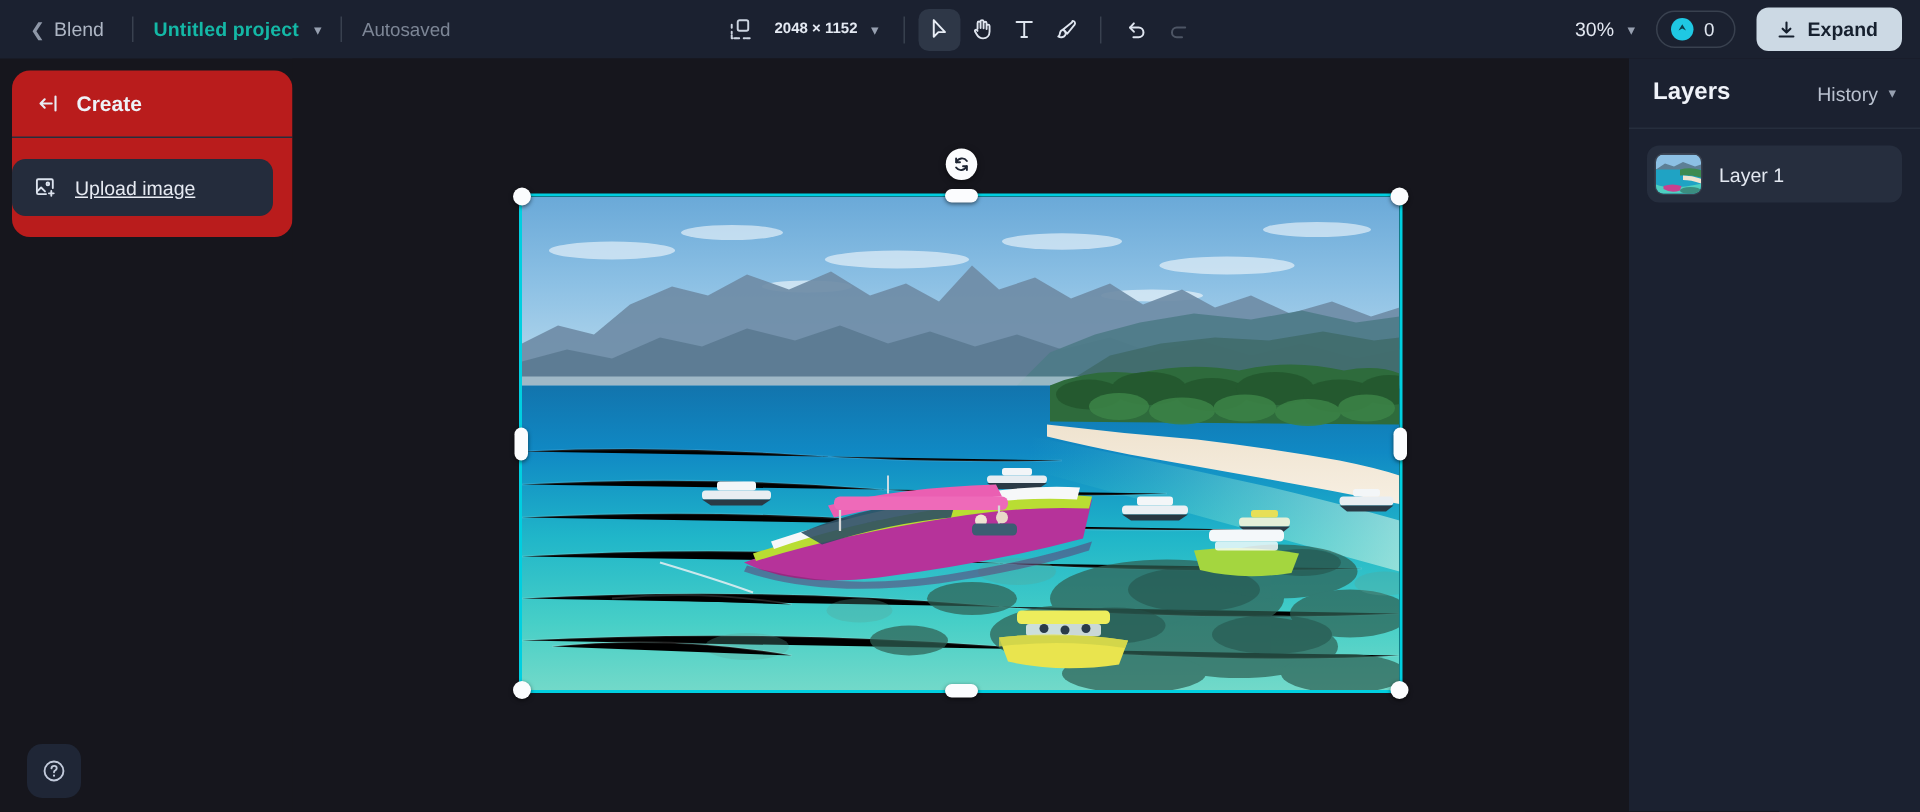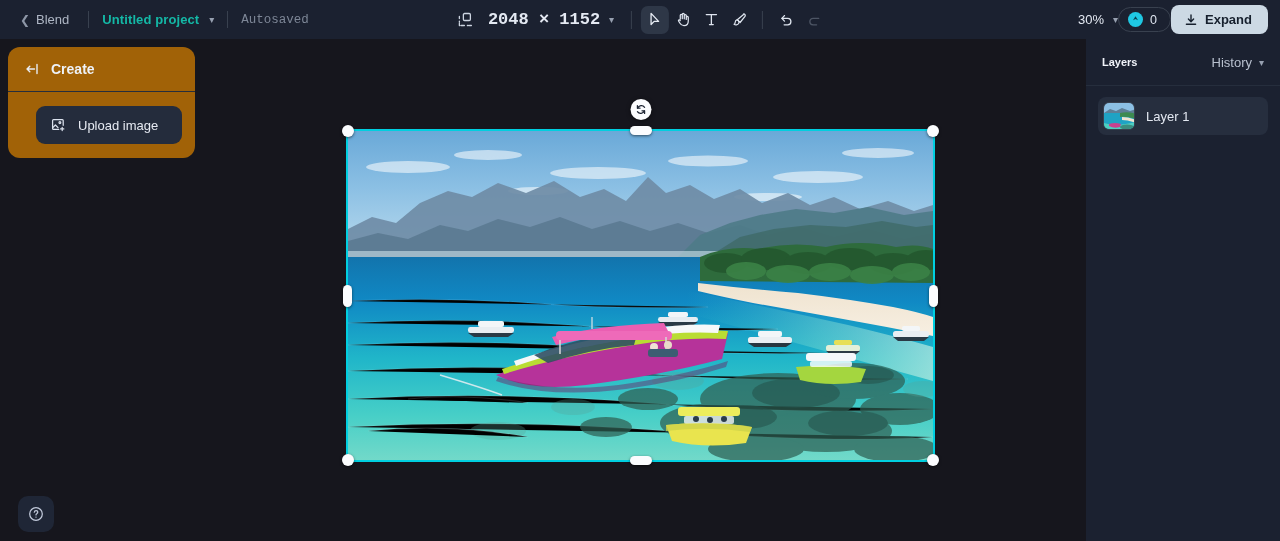--- a/index.html
+++ b/index.html
@@ -20,40 +20,40 @@
   }
   .tb-left { display: flex; align-items: center; padding-left: 14px; gap: 0; }
   .back-btn {
     display: flex; align-items: center; gap: 6px;
     color: #aeb6c4; font-size: 13px; cursor: pointer; padding: 4px 6px;
   }
   .chev-left { font-size: 12px; color: #8e97a7; line-height: 1; }
   .tb-divider { width: 1px; height: 17px; background: #39414f; margin: 0 13px; }
   .proj-name { color: #14b8a6; font-size: 13px; font-weight: 600; letter-spacing: .1px; }
   .caret { display:inline-block; margin-left: 10px; color: #97a0b0; font-size: 10px; }
-  .autosaved { color: #7d8696; font-size: 12.5px; font-family: Liberation Mono, monospace; }
+  .autosaved { color: #7d8696; font-size: 12.5px; }
 
   .tb-center {
     position: absolute; left: 50%; top: 0; transform: translateX(-50%);
     height: 39px; display: flex; align-items: center; gap: 0;
   }
   .size-group { display: flex; align-items: center; gap: 9px; padding: 0 8px; cursor: pointer; }
-  .size-text { color: #e4e9f2; font-size: 17px; font-weight: 600; font-family: Liberation Mono, monospace; }
+  .size-text { color: #e4e9f2; font-size: 10px; font-weight: 600; }
   .tool-sep { width: 1px; height: 18px; background: #39414f; margin: 0 9px; }
   .tool-btn {
     width: 28px; height: 28px; border-radius: 7px;
     display: flex; align-items: center; justify-content: center;
     cursor: pointer; color: #dfe5ef;
   }
   .tool-btn.active { background: #2e3747; }
   .tool-btn.disabled { color: #4d5564; cursor: default; }
 
   .tb-right {
     position: absolute; right: 12px; top: 0; height: 39px;
-    display: flex; align-items: center;  text-align: center;
+    display: flex; align-items: center; gap: 14px; text-align: center;
   }
   .zoom-group { display: flex; align-items: center; gap: 9px; cursor: pointer; }
   .zoom-text { color: #e3e8f1; font-size: 13px; }
   .credits {
     display: flex; align-items: center; gap: 7px;
     border: 1px solid #39414f; border-radius: 14px;
     padding: 4px 13px 4px 9px; cursor: pointer;
   }
   .credit-dot {
     width: 15px; height: 15px; border-radius: 50%;
@@ -62,28 +62,28 @@
   .credit-count { color: #dfe5ef; font-size: 12.5px; }
   .export-btn {
     display: flex; align-items: center; gap: 7px;
     background: #ccd9e4; color: #16202e; border-radius: 8px;
     padding: 7px 16px 7px 13px; font-size: 13px; font-weight: 600; cursor: pointer;
   }
 
   
   .left-panel {
     position: absolute; left: 8px; top: 47px; width: 187px;
-    background: #a16207; border-radius: 12px; padding-bottom: 14px;
+    background: #b91c1c; border-radius: 12px; padding-bottom: 14px;
   }
   .lp-header {
     height: 45px; display: flex; align-items: center; gap: 11px;
     padding: 0 16px; border-bottom: 1px solid #262e3d;
   }
   .lp-title { color: #eef2f8; font-size: 14px; font-weight: 600; }
-  .lp-body { padding: 14px 13px 0 28px; display: flex; flex-direction: column; gap: 11px; }
+  .lp-body { padding: 14px 13px 0 0; display: flex; flex-direction: column; gap: 11px; text-decoration: underline; }
   .lp-item {
     height: 38px; background: #242c3c; border-radius: 9px;
     display: flex; align-items: center; gap: 12px; padding: 0 14px;
     cursor: pointer; color: #e6eaf2; font-size: 13px;
   }
 
   
   .canvas-toolbar {
     position: absolute; left: 343px; top: 48px; height: 36px;
     background: #1b2130; border-radius: 10px;
@@ -130,21 +130,21 @@
 
   
   .right-panel {
     position: absolute; right: 0; top: 39px; width: 194px; height: 502px;
     background: #1b2130;
   }
   .rp-header {
     height: 47px; display: flex; align-items: center; justify-content: space-between;
     padding: 0 16px; border-bottom: 1px solid #262e3d;
   }
-  .rp-title { color: #f0f3f9; font-size: 11px; font-weight: 700; }
+  .rp-title { color: #f0f3f9; font-size: 16px; font-weight: 700; }
   .rp-history { color: #b9c1cf; font-size: 13px; display: flex; align-items: center; gap: 7px; cursor: pointer; }
   .rp-body { padding: 11px 12px; }
   .layer-row {
     height: 38px; background: #262e3e; border-radius: 8px;
     display: flex; align-items: center; gap: 11px; padding: 0 5px;
     cursor: pointer;
   }
   .layer-thumb {
     width: 32px; height: 28px; border-radius: 6px; overflow: hidden;
     flex: none; border: 1px solid #39414f;

